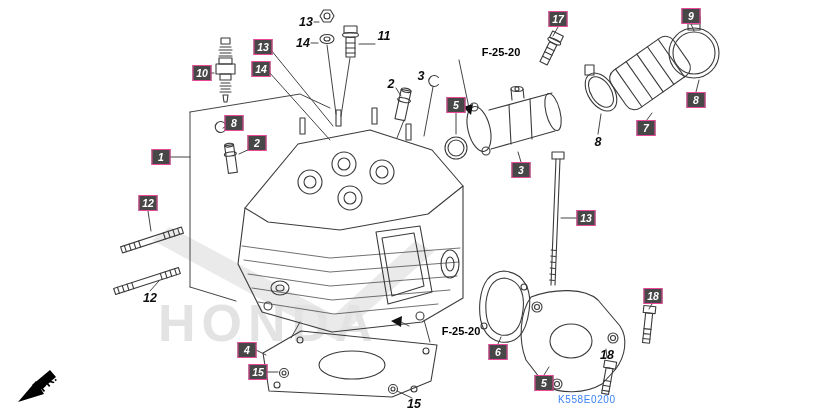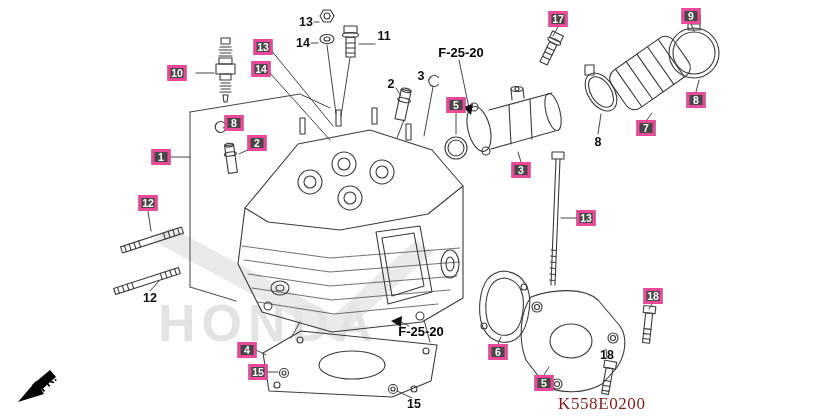--- a/index.html
+++ b/index.html
@@ -4,36 +4,35 @@
 <style>
   html,body{margin:0;padding:0;background:#fff;}
   .stage{
     position:relative;width:840px;height:420px;background:#ffffff;
     font-family:"Liberation Sans",sans-serif;overflow:hidden;
   }
   .stage svg{position:absolute;left:0;top:0;}
   .co{
     position:absolute;transform:translate(-50%,-50%);
     display:flex;align-items:center;justify-content:center;
-    line-height:1;user-select:none;
+    line-height:1;user-select:none;font-style:italic;
   }
   .co.boxed{
     width:19px;height:16px;background:#474747;color:#fff;
-    border:3px solid #ec4899;font-size:10.5px;font-weight:bold;
+    border:1px solid #ec4899;font-size:10.5px;font-weight:bold;
     cursor:pointer;box-sizing:border-box;
   }
   .co.plain{color:#0d0d0d;font-size:12.5px;font-weight:bold;cursor:pointer;}
   .ref{
     position:absolute;transform:translate(-50%,-50%);
-    font-size:13px;font-weight:bold;color:#000;cursor:pointer;white-space:nowrap;
+    font-size:11px;font-weight:bold;color:#000;cursor:pointer;white-space:nowrap;margin-left:40px;
   }
   .code{
-    position:absolute;left:558px;top:394px;font-size:17px;color:#7f1d1d;
+    position:absolute;left:558px;top:394px;font-size:10px;color:#3b82f6;
     letter-spacing:.6px;
-    font-family:Liberation Serif, serif;
   }
   .fr-label{
     position:absolute;left:38px;top:376px;transform:rotate(-42deg);
     font-size:12px;font-weight:bold;color:#000;
   }
 </style>
 </head>
 <body>
 
 <div class="stage">
@@ -262,21 +261,21 @@
       <polygon points="471,115 463,107 473,104"></polygon>
       <polygon points="391,321 402,316 401,327"></polygon>
     </g>
 
     <g fill="#000" stroke="none">
       <path d="M50,370 L56,377 L38,392 L32,385 Z"></path>
       <path d="M36,381 L44,394 L18,402 Z"></path>
     </g>
   </svg>
 
-  <div class="co boxed" style="left:177px;top:73px">10</div>
+  <div class="co boxed" style="left:202px;top:73px">10</div>
   <div class="co boxed" style="left:263px;top:47px">13</div>
   <div class="co boxed" style="left:261px;top:69px">14</div>
   <div class="co boxed" style="left:558px;top:19px">17</div>
   <div class="co boxed" style="left:691px;top:16px">9</div>
   <div class="co boxed" style="left:234px;top:123px">8</div>
   <div class="co boxed" style="left:257px;top:143px">2</div>
   <div class="co boxed" style="left:456px;top:105px">5</div>
   <div class="co boxed" style="left:161px;top:157px">1</div>
   <div class="co boxed" style="left:646px;top:128px">7</div>
   <div class="co boxed" style="left:696px;top:100px">8</div>

